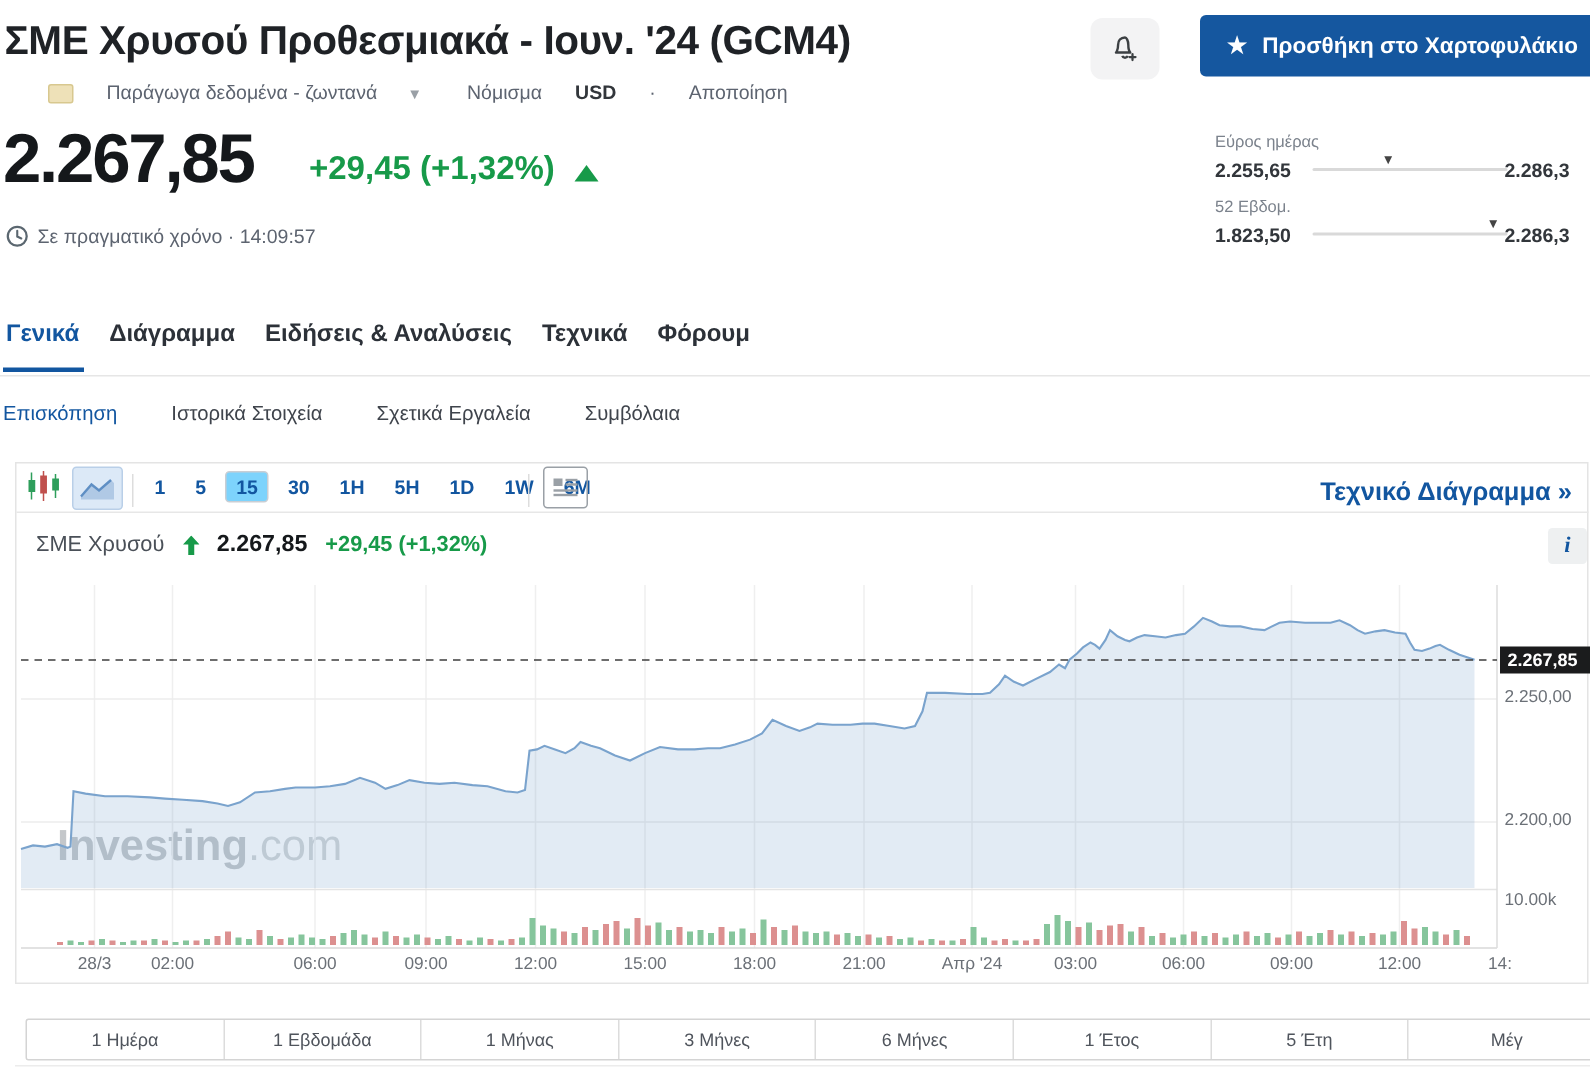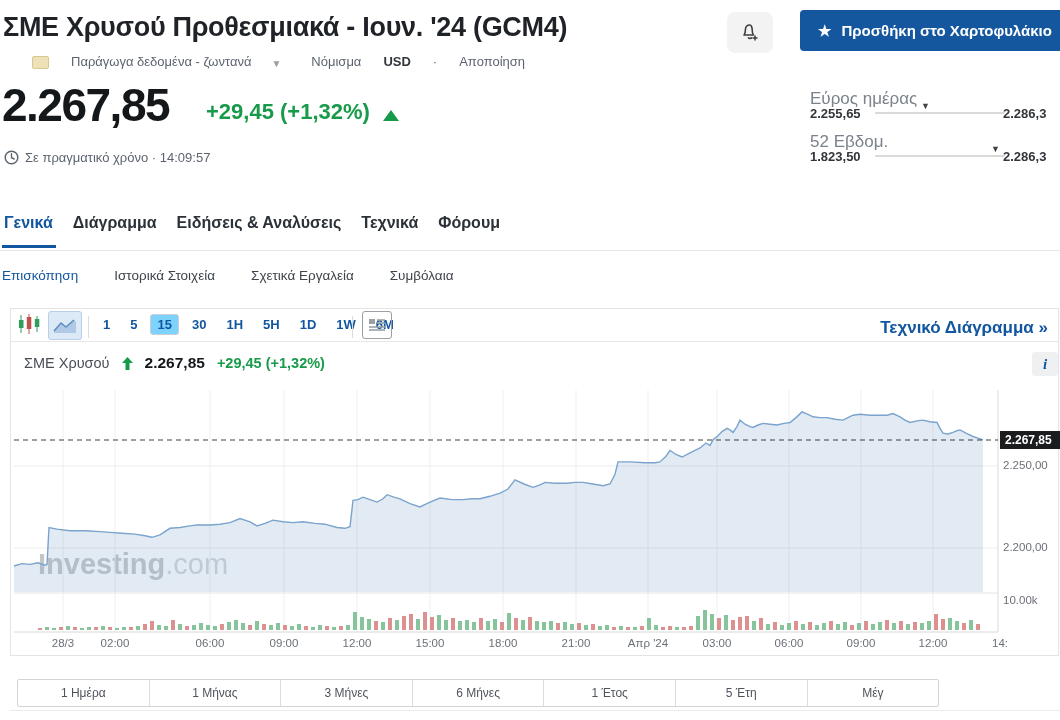--- a/index.html
+++ b/index.html
@@ -13,21 +13,21 @@
   .caret{color:#9aa0a6;font-size:10px;margin-left:-2px;}
   .usd{font-weight:700;color:#32363b;}
   .big-price{left:2px;top:78px;font-size:46px;font-weight:700;color:#15181b;letter-spacing:-1.5px;}
   .big-change{left:206px;top:99px;font-size:22px;font-weight:700;color:#179a49;}
   .up-tri{left:383px;top:110px;width:0;height:0;border-left:8px solid transparent;border-right:8px solid transparent;border-bottom:11px solid #179a49;}
   .realtime{left:4px;top:150px;display:flex;align-items:center;gap:6px;font-size:13px;color:#5d6470;}
   .bell-btn{left:727px;top:12px;width:46px;height:41px;background:#f3f3f4;border-radius:8px;display:flex;align-items:center;justify-content:center;cursor:pointer;}
   .pf-btn{left:800px;top:10px;width:270px;height:41px;background:#15579f;border-radius:4px;display:flex;align-items:center;justify-content:center;gap:10px;color:#fff;font-size:15px;font-weight:700;cursor:pointer;}
   .pf-star{font-size:15px;line-height:1;}
   
-  .stat-lbl{font-size:17px;color:#7b828c;}
+  .stat-lbl{font-size:11px;color:#7b828c;}
   .stat-val{font-size:13px;font-weight:700;color:#32363b;}
   .track{position:absolute;width:130px;height:2px;background:#d9d9d9;border-radius:1px;}
   .marker{position:absolute;font-size:9px;color:#444;}
   
   .tabs{left:4px;top:214px;display:flex;gap:20px;font-size:16px;font-weight:700;color:#2c3138;}
   .tabs .tab{cursor:pointer;}
   .tabs .tab.active{color:#1256a0;}
   .tab-underline{left:2px;top:245px;width:54px;height:3px;background:#1256a0;}
   .tabs-border{left:0;top:250px;width:1060px;height:1px;background:#e6e6e6;}
   .subtabs{left:2px;top:268px;display:flex;gap:36px;font-size:13.5px;color:#3f444c;}
@@ -372,20 +372,21 @@
       <div class="axis-lbl" style="left: 898px; top: 637px; width: 70px; text-align: center;">12:00</div>
       <div class="axis-lbl" style="left: 965px; top: 637px; width: 70px; text-align: center;">14:</div>
       <div class="axis-lbl" style="left: 1003px; top: 459px;">2.250,00</div>
       <div class="axis-lbl" style="left: 1003px; top: 541px;">2.200,00</div>
       <div class="axis-lbl" style="left: 1003px; top: 594px;">10.00k</div>
     </div>
   <div id="price-badge" class="abs price-badge" style="top: 431px;">2.267,85</div>
 
   <div class="abs range-row">
     <div class="range-cell">1 Ημέρα</div>
+    <div class="range-cell">1 Εβδομάδα</div>
     <div class="range-cell">1 Μήνας</div>
     <div class="range-cell">3 Μήνες</div>
     <div class="range-cell">6 Μήνες</div>
     <div class="range-cell">1 Έτος</div>
     <div class="range-cell">5 Έτη</div>
     <div class="range-cell">Μέγ</div>
   </div>
   <div class="abs bottom-line"></div>
 
 </div>

